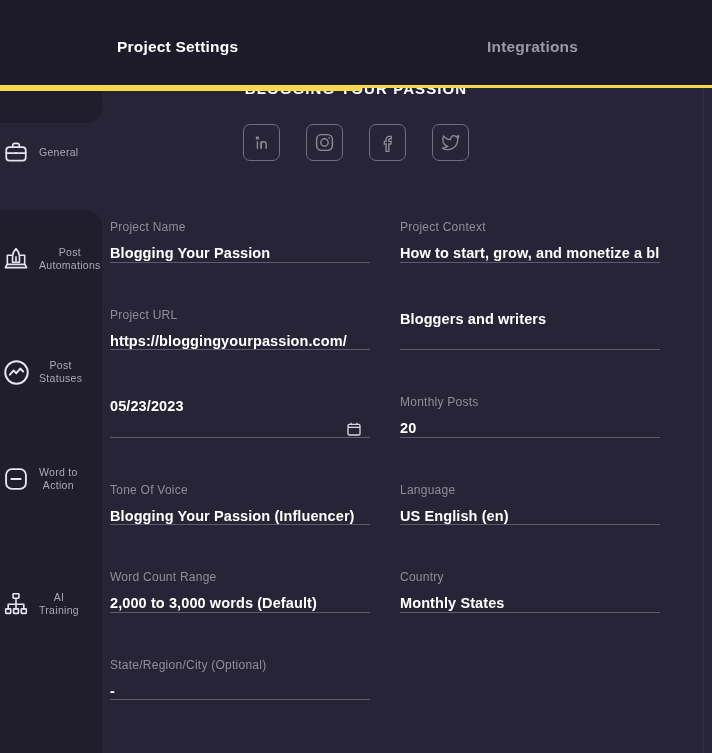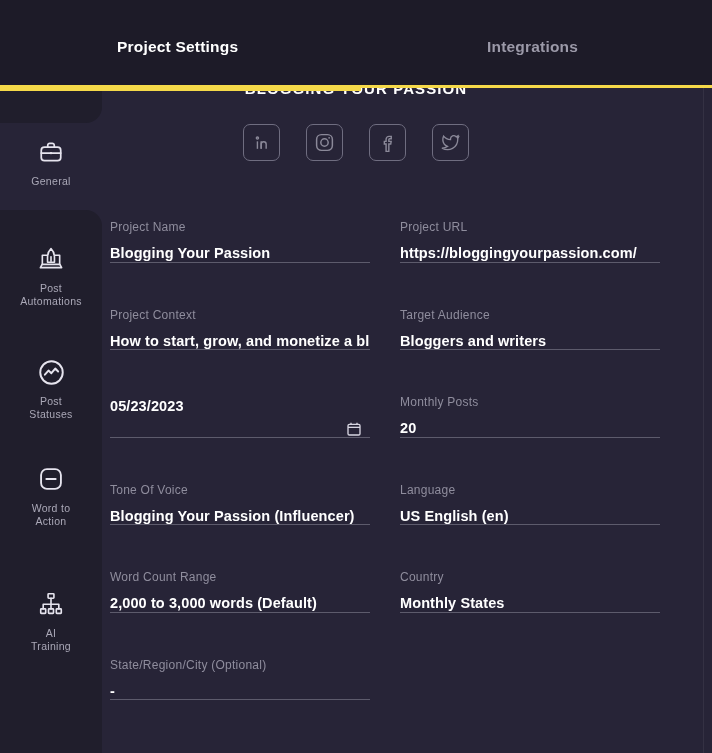--- a/index.html
+++ b/index.html
@@ -170,21 +170,21 @@
     top: 0; left: 0;
     width: 102px;
     height: 665px;
     z-index: 22;
   }
   .side-item {
     position: absolute;
     left: 0;
     width: 102px;
     display: flex;
-    flex-direction: column;
+    flex-direction: row;
     align-items: center;
     gap: 7px;
     cursor: pointer;
     color: #b9b7c6;
   }
   .side-item .ico {
     width: 32px;
     height: 32px;
     display: flex;
     align-items: center;
@@ -401,33 +401,32 @@
   <div class="form">
     <div class="form-grid">
 
       <div class="field">
         <div class="field-label">Project Name</div>
         <div class="field-value">Blogging Your Passion</div>
         <div class="field-underline"></div>
       </div>
 
       <div class="field">
+        <div class="field-label">Project Context</div>
+        <div class="field-value">How to start, grow, and monetize a bl</div>
+        <div class="field-underline"></div>
+      </div>
+
+      <div class="field">
         <div class="field-label">Project URL</div>
         <div class="field-value">https://bloggingyourpassion.com/</div>
         <div class="field-underline"></div>
       </div>
 
       <div class="field">
-        <div class="field-label">Project Context</div>
-        <div class="field-value">How to start, grow, and monetize a bl</div>
-        <div class="field-underline"></div>
-      </div>
-
-      <div class="field">
-        <div class="field-label">Target Audience</div>
         <div class="field-value">Bloggers and writers</div>
         <div class="field-underline"></div>
       </div>
 
       <div class="field">
         <div class="field-value">05/23/2023</div>
         <span class="cal-icon">
           <svg width="16" height="16" viewBox="0 0 24 24" fill="none" stroke="#d8d6e2" stroke-width="2">
             <rect x="3" y="5" width="18" height="16" rx="2"></rect>
             <line x1="3" y1="9.5" x2="21" y2="9.5"></line>

